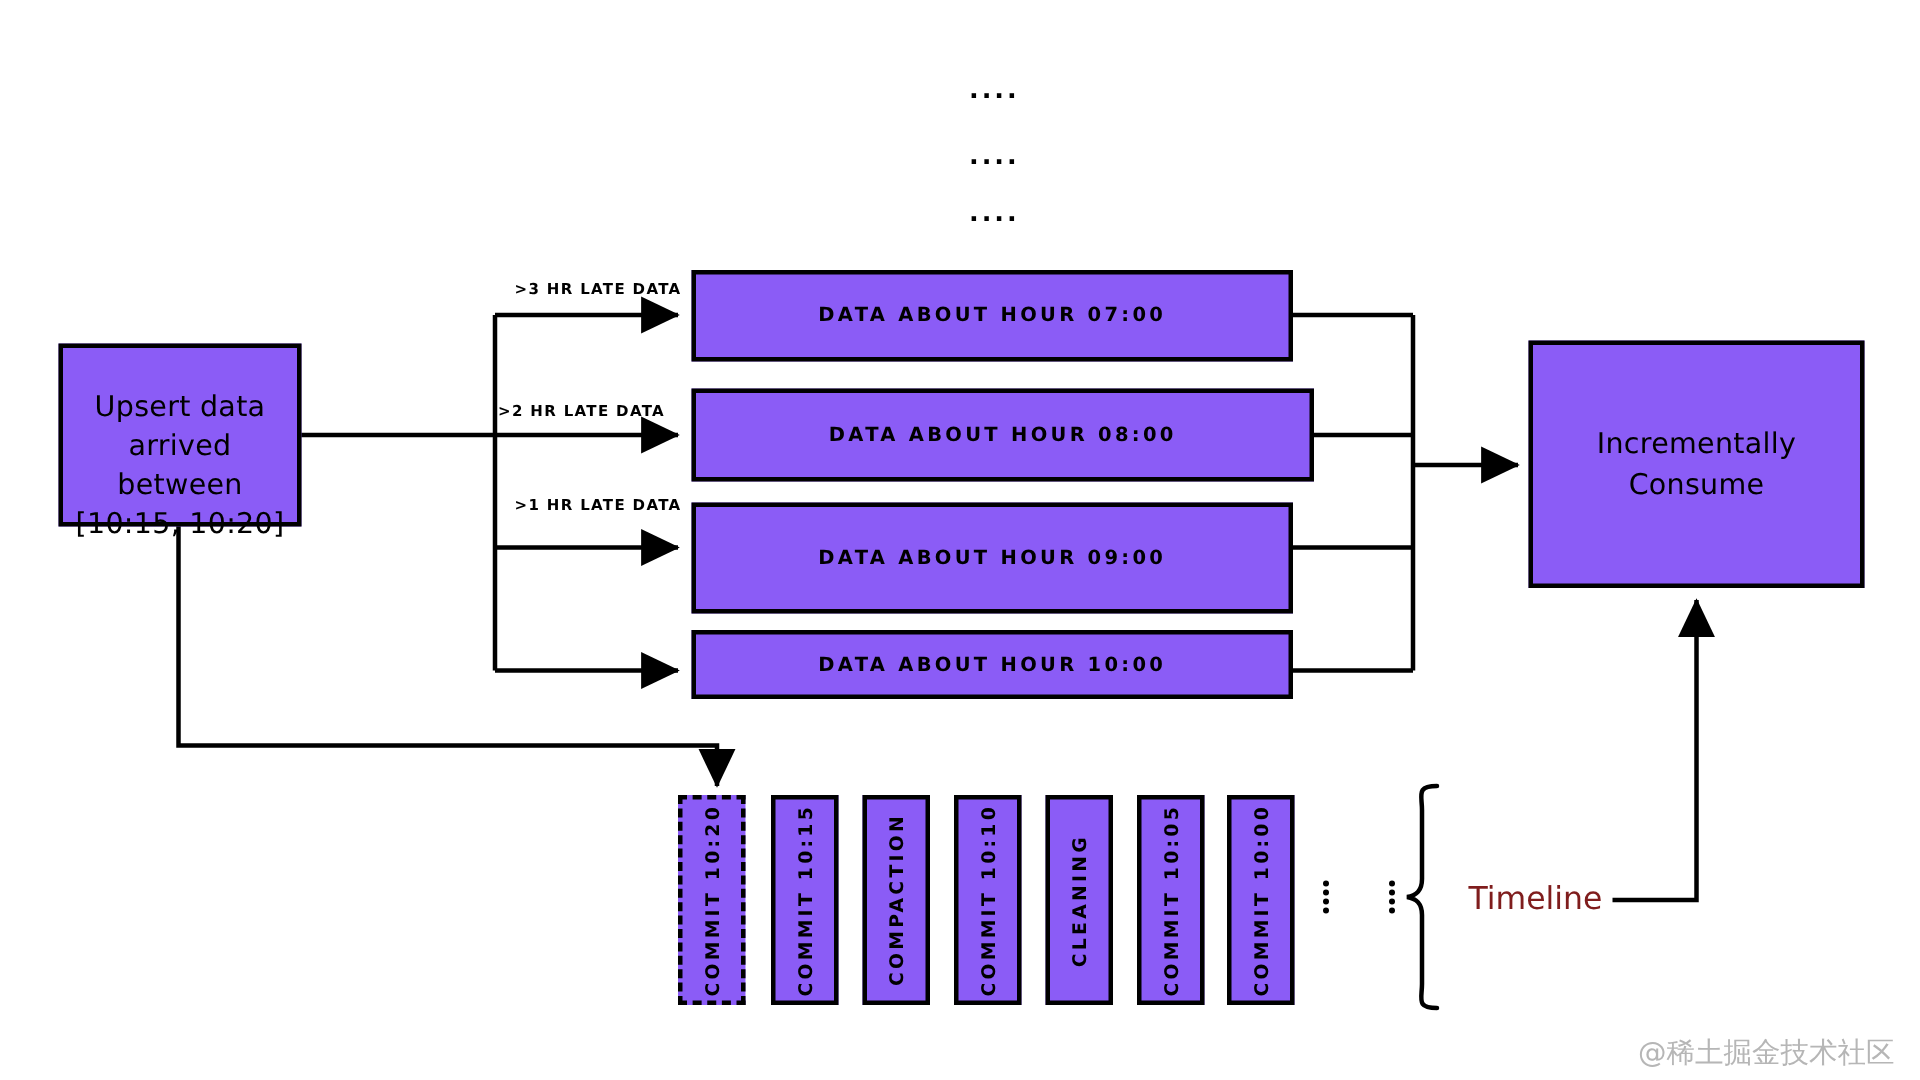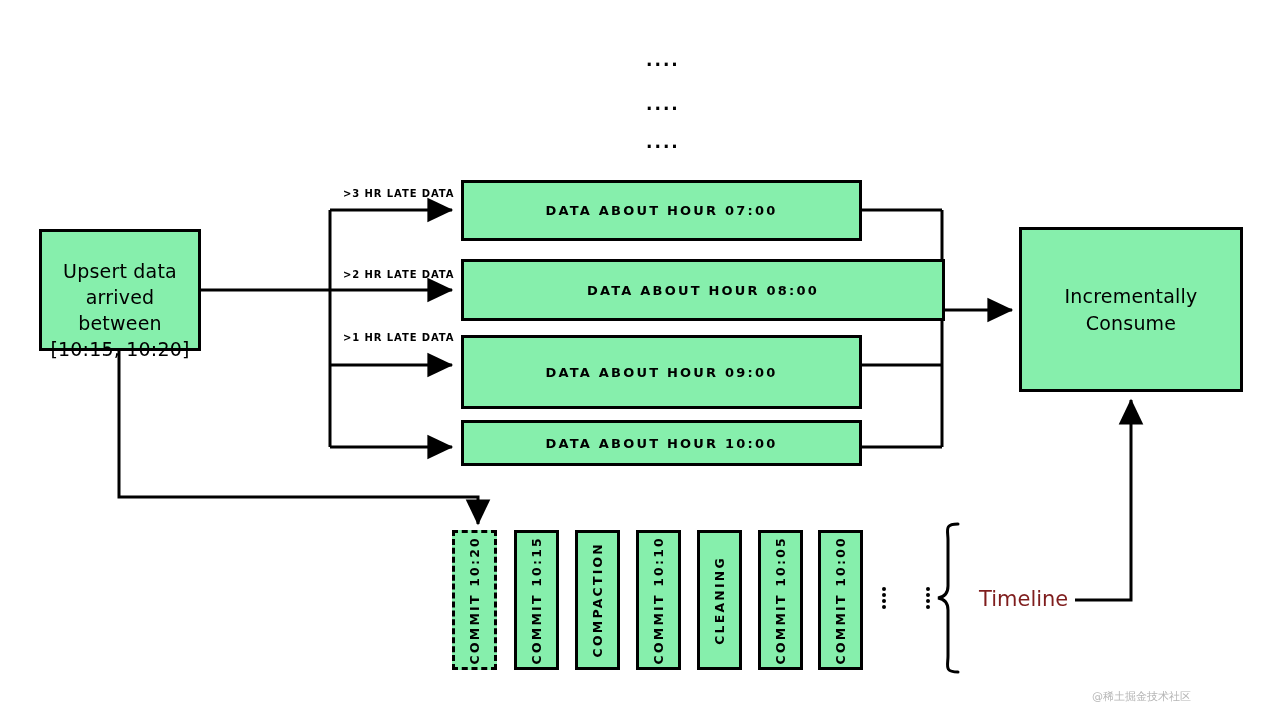--- a/index.html
+++ b/index.html
@@ -24,21 +24,21 @@
     position: absolute;
     left: 0; top: 0;
     width: 1280px;
     height: 720px;
   }
   
   .node {
     position: absolute;
     box-sizing: border-box;
     border: 3px solid #000;
-    background: #86efac;
+    background: #8b5cf6;
     display: flex;
     align-items: center;
     justify-content: center;
     text-align: center;
   }
   .node.dashed {
     border-style: dashed;
     border-width: 3px;
   }
   
@@ -108,21 +108,21 @@
   .timeline-text {
     position: absolute;
     font-family: "DejaVu Sans", sans-serif;
     font-size: 21px;
     color: #7f1d1d;
     white-space: nowrap;
   }
   .watermark {
     position: absolute;
     font-family: "DejaVu Sans", sans-serif;
-    font-size: 11px;
+    font-size: 19px;
     color: #b6b6b6;
     white-space: nowrap;
   }
 </style>
 </head>
 <body>
 
 <div id="stage">
 
   <svg class="layer" viewBox="0 0 1280 720">
@@ -167,27 +167,27 @@
 
   <div class="node" style="left:39px; top:229px; width:162px; height:122px;">
     <div class="hand" style="padding:0 6px;margin-top:40px;">
       <div>Upsert data</div>
       <div>arrived between</div>
       <div>[10:15, 10:20]</div>
     </div>
   </div>
 
   <div class="arrow-label" style="left:343px; top:188px;">&gt;3 HR LATE DATA</div>
-  <div class="arrow-label" style="left:343px; top:269px;text-align:center;">&gt;2 HR LATE DATA</div>
+  <div class="arrow-label" style="left:332px; top:269px;text-align:center;">&gt;2 HR LATE DATA</div>
   <div class="arrow-label" style="left:343px; top:332px;">&gt;1 HR LATE DATA</div>
 
   <div class="node" style="left:461px; top:180px; width:401px; height:61px;">
     <span class="caps">DATA ABOUT HOUR 07:00</span>
   </div>
-  <div class="node" style="left:461px; top:259px; width:484px; height:62px;">
+  <div class="node" style="left:461px; top:259px; width:415px; height:62px;">
     <span class="caps">DATA ABOUT HOUR 08:00</span>
   </div>
   <div class="node" style="left:461px; top:335px; width:401px; height:74px;">
     <span class="caps">DATA ABOUT HOUR 09:00</span>
   </div>
   <div class="node" style="left:461px; top:420px; width:401px; height:46px;">
     <span class="caps">DATA ABOUT HOUR 10:00</span>
   </div>
 
   <div class="node" style="left:1019px; top:227px; width:224px; height:165px;">

